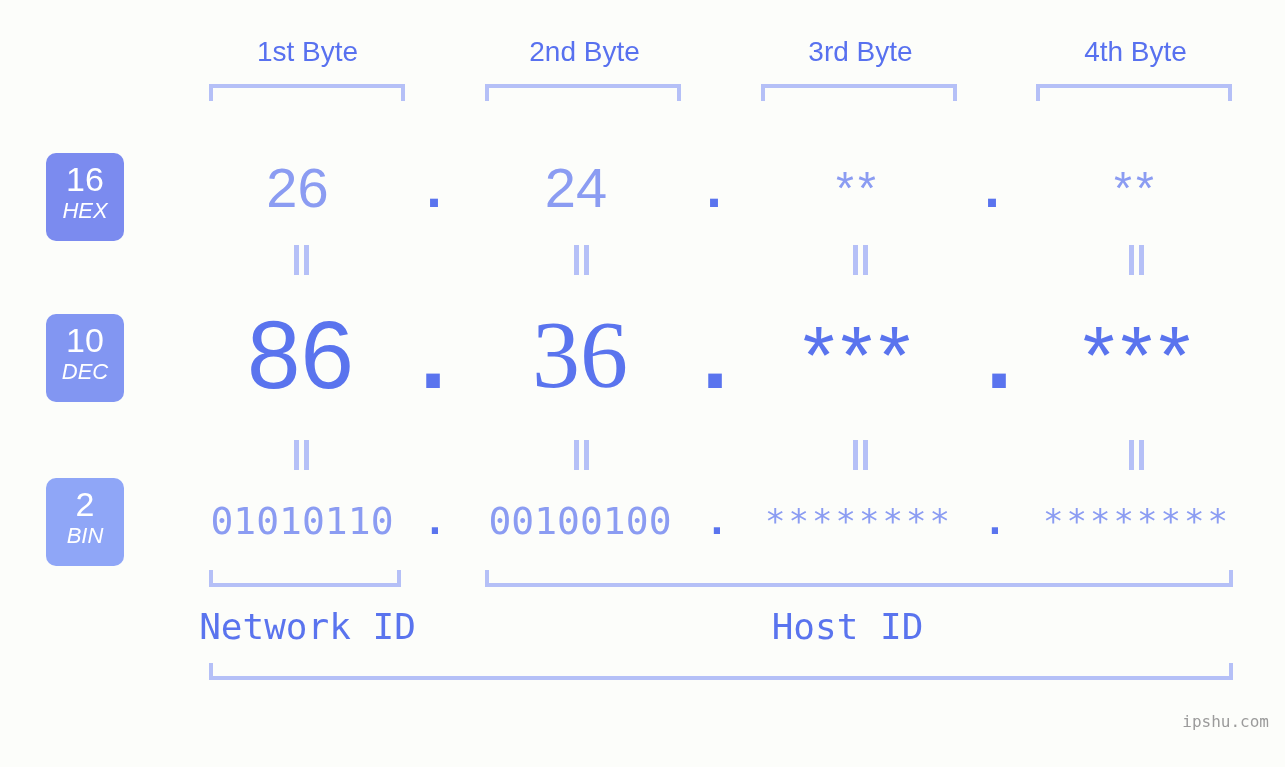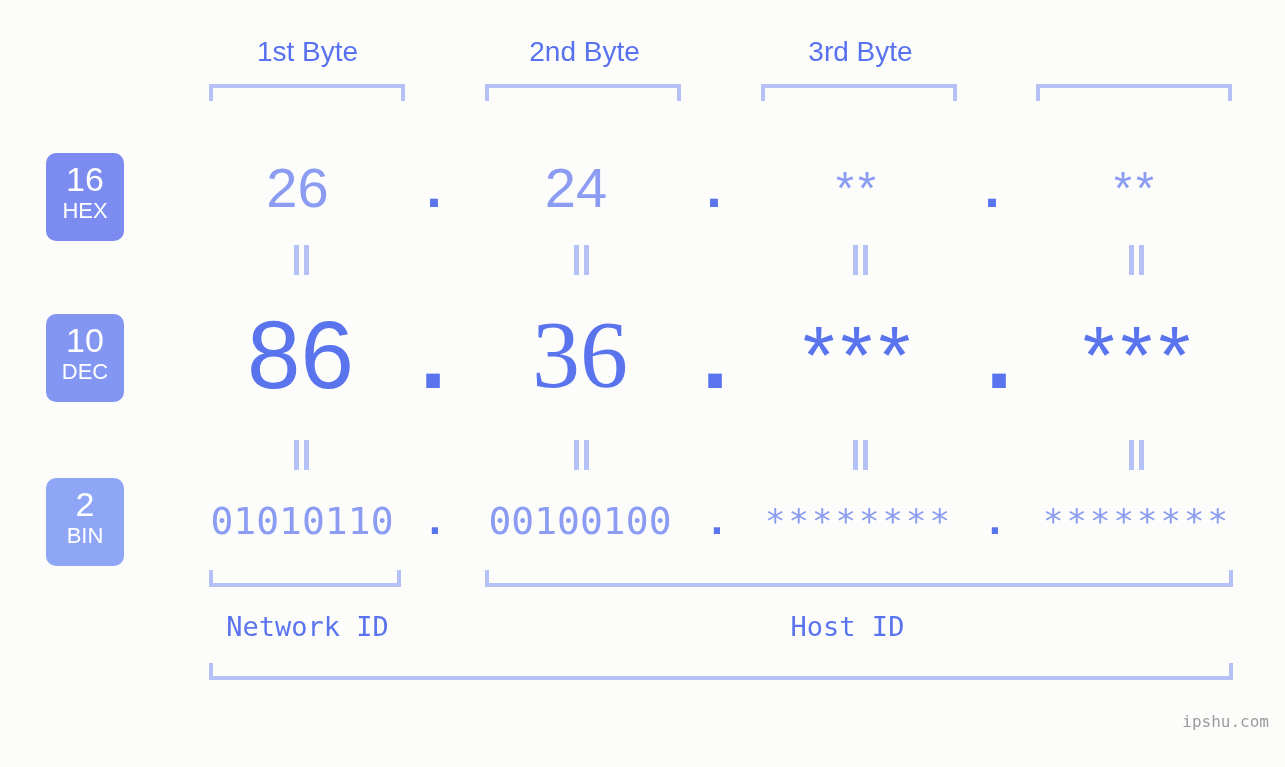--- a/index.html
+++ b/index.html
@@ -72,20 +72,21 @@
     font-size: 34px;
     line-height: 38px;
     font-weight: 400;
     letter-spacing: 0px;
   }
   .badge .abbr {
     display: block;
     font-size: 22px;
     line-height: 26px;
     font-weight: 400;
+    font-style: italic;
   }
   #badge-hex { top: 153px; background: #7b8bef; text-align: center; }
   #badge-dec { top: 314px; background: #8296f2; }
   #badge-bin { top: 478px; background: #8fa6f7; }
 
   
   .val {
     position: absolute;
     text-align: center;
     white-space: nowrap;
@@ -189,21 +190,21 @@
   }
   .eqsep i.a { left: 8px; }
   .eqsep i.b { left: 18px; }
 
   
   .id-label {
     position: absolute;
     text-align: center;
     white-space: nowrap;
     font-family: "DejaVu Sans Mono", monospace;
-    font-size: 27px;
+    font-size: 36px;
     color: #5a74ee;
     height: 34px;
     line-height: 34px;
   }
 
   .class-label {
     position: absolute;
     text-align: center;
     white-space: nowrap;
     font-family: "DejaVu Sans Mono", monospace;
@@ -224,20 +225,21 @@
   }
 </style>
 </head>
 <body>
 
 <div id="stage">
 
   <div class="byte-label" style="left:185px;width:245px;">1st Byte</div>
   <div class="byte-label" style="left:462px;width:245px;">2nd Byte</div>
   <div class="byte-label" style="left:738px;width:245px;">3rd Byte</div>
+  <div class="byte-label" style="left:1013px;width:245px;">4th Byte</div>
 
   <div class="bracket-down" style="left:209px;top:84px;width:196px;"></div>
   <div class="bracket-down" style="left:485px;top:84px;width:196px;"></div>
   <div class="bracket-down" style="left:761px;top:84px;width:196px;"></div>
   <div class="bracket-down" style="left:1036px;top:84px;width:196px;"></div>
 
   <div class="badge" id="badge-hex">
     <span class="num">16</span>
     <span class="abbr">HEX</span>
   </div>

